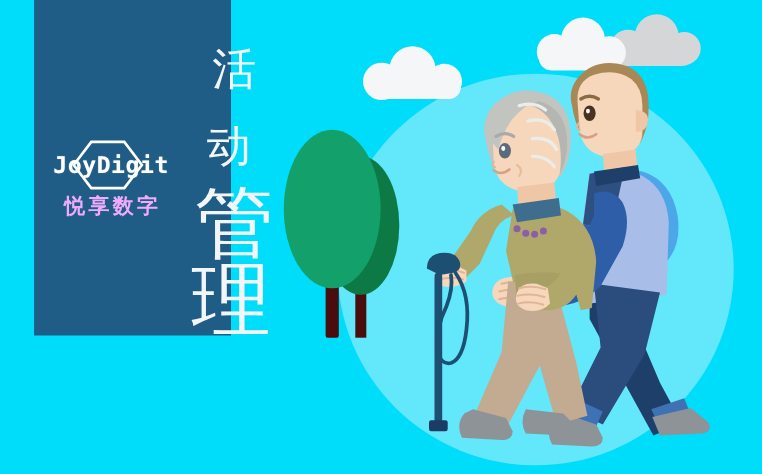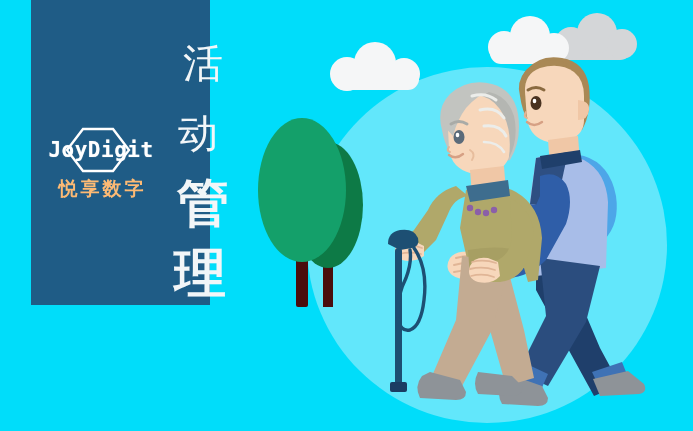--- a/index.html
+++ b/index.html
@@ -21,27 +21,27 @@
   #logo-block{margin-top:23px;width:100%;display:flex;flex-direction:column;align-items:center;}
   #logo-mark{position:relative;width:140px;height:46px;}
   #logo-hex{position:absolute;left:34px;top:0;width:66px;height:46px;}
   #logo-word{
     position:absolute;left:0;top:8px;width:140px;text-align:center;
     color:#ffffff;font-size:21px;font-weight:700;letter-spacing:.5px;
     font-family:"DejaVu Sans Mono","Liberation Mono",monospace;
     line-height:30px;text-shadow:0 0 1px rgba(255,255,255,.5);
   }
   #logo-sub{
-    margin-top:3px;color:#fdba74;font-size:19px;font-weight:700;
+    margin-top:3px;color:#f0abfc;font-size:19px;font-weight:700;
     letter-spacing:3px;text-indent:3px;line-height:26px;font-family:Liberation Serif, serif;
   }
   #headline{margin-top:30px;width:100%;text-align:center;color:#f2f6f8;}
   .hl-line{line-height:70px;}
   #hl-1{font-size:40px;font-weight:300;letter-spacing:10px;text-indent:10px;}
-  #hl-2{font-size:52px;font-weight:700;letter-spacing:6px;text-indent:6px;}
+  #hl-2{font-size:72px;font-weight:400;letter-spacing:6px;text-indent:6px;}
 </style>
 </head>
 <body>
 
 <div id="stage">
 
   <svg id="art" viewBox="0 0 693 431" width="693" height="431">
 
     <rect x="0" y="0" width="693" height="431" fill="#00ddfa"></rect>
 

